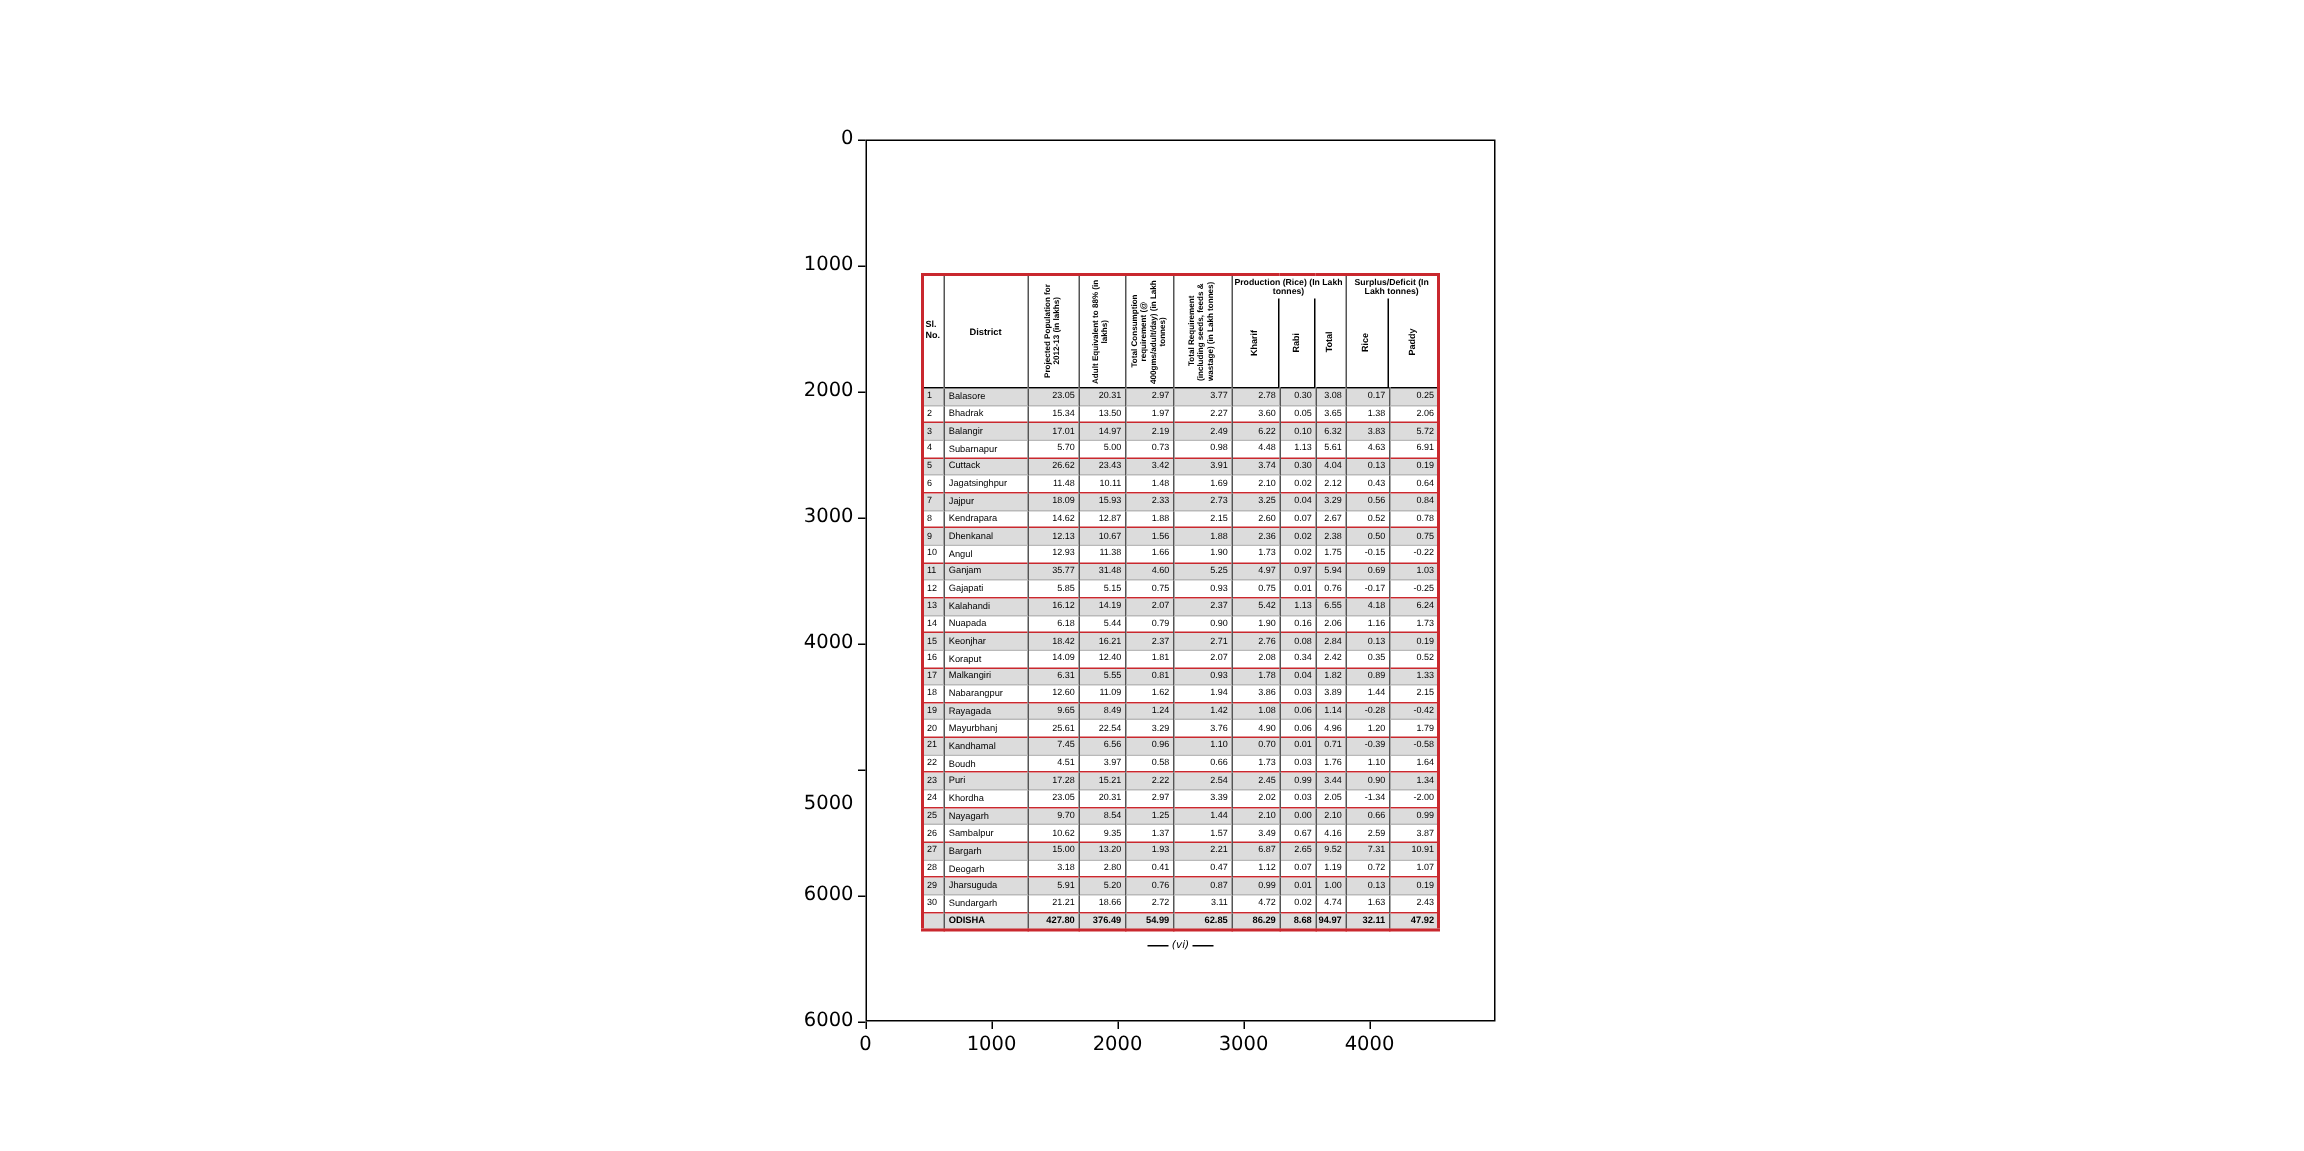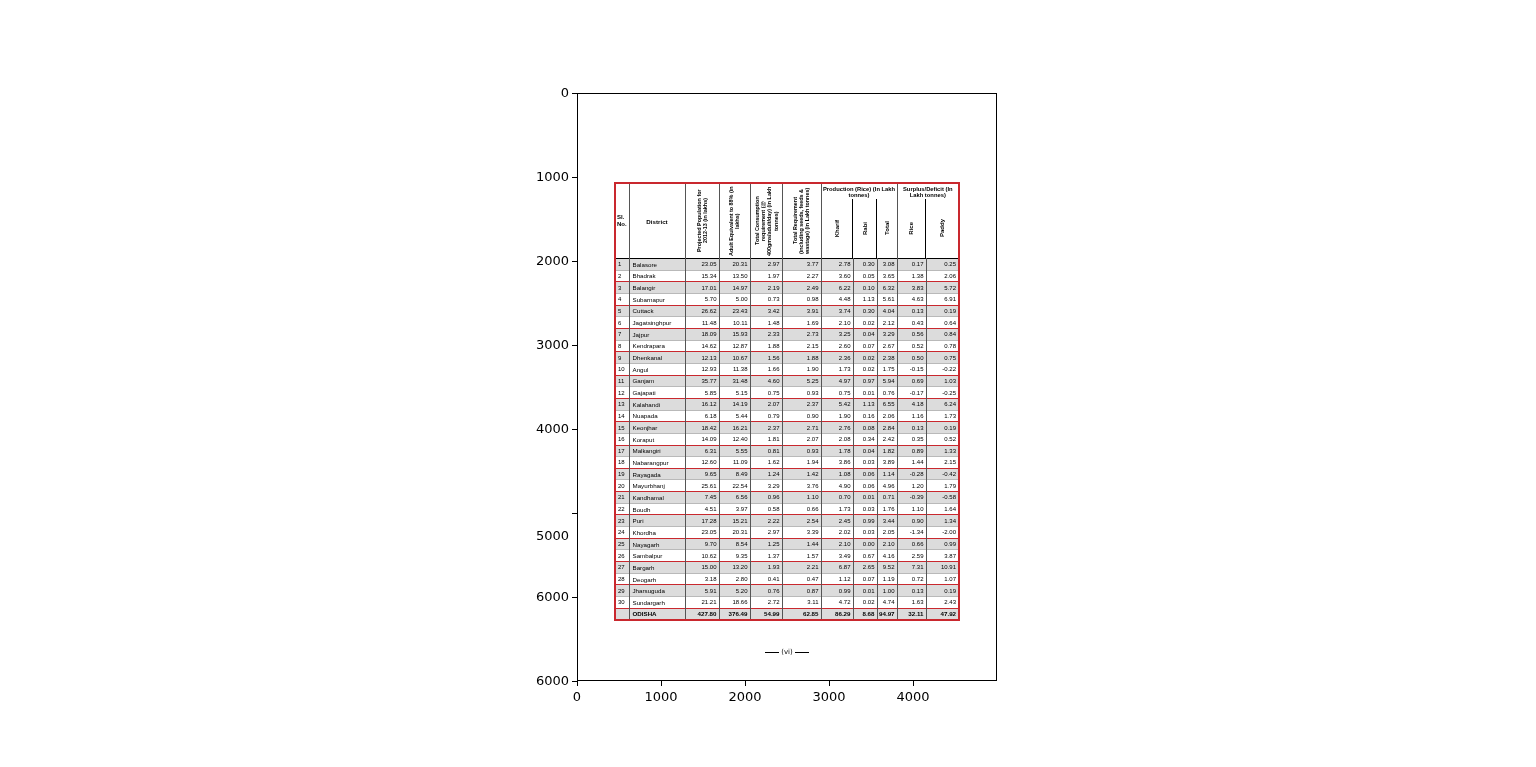--- a/index.html
+++ b/index.html
@@ -40,21 +40,21 @@
   tbody td { font-size:6px; padding:0 2px 0 0; white-space:nowrap; overflow:hidden; }
   .c-num { text-align:right; }
   .c-sl  { text-align:left; padding-left:2px; }
   .c-dist{ text-align:left; padding-left:3px; font-size:6.2px; }
   tr.shade { background:var(--shade,#dcdcdc); }
   tbody tr { border-bottom:1px solid #b9b9b9; }
   tr.pair-end { border-bottom:1px solid var(--red,#c9282e); }
   tr.total-row { background:var(--shade,#dcdcdc); font-weight:bold;
                  border-top:1.5px solid var(--red,#c9282e); border-bottom:2px solid var(--red,#c9282e); }
   tr.total-row td { font-size:6.2px; }
-  .footer-mark { position:absolute; left:37px; top:555px; width:346px; text-align:center; font-size:7px; }
+  .footer-mark { position:absolute; left:37px; top:533px; width:346px; text-align:center; font-size:7px;font-style:italic; }
   .footer-mark .rule { display:inline-block; width:14px; border-top:1px solid #000; vertical-align:middle; margin:0 2px; }
 </style>
 </head>
 <body>
 
 <div class="plot">
   <div class="frame"></div>
   <div id="yticks">
       <div class="tick-mark-y" style="top: -0.5px;"></div>
       <div class="tick-label-y" style="top: -8px;">0</div>

